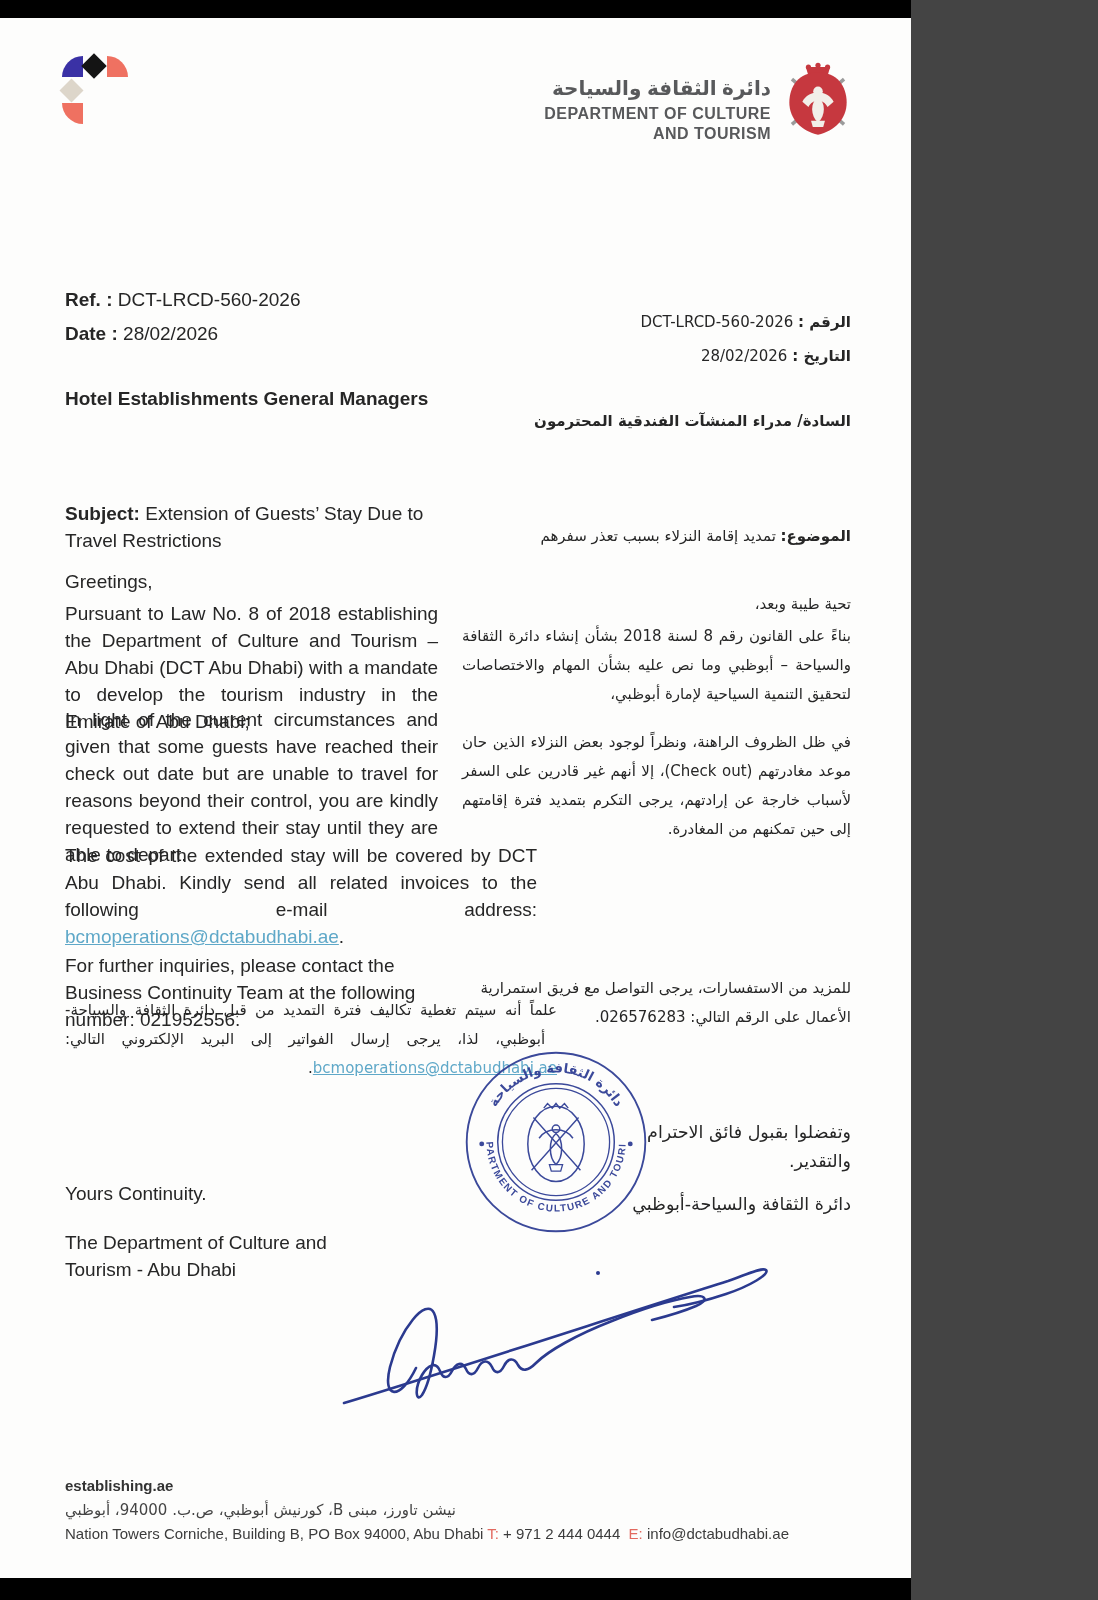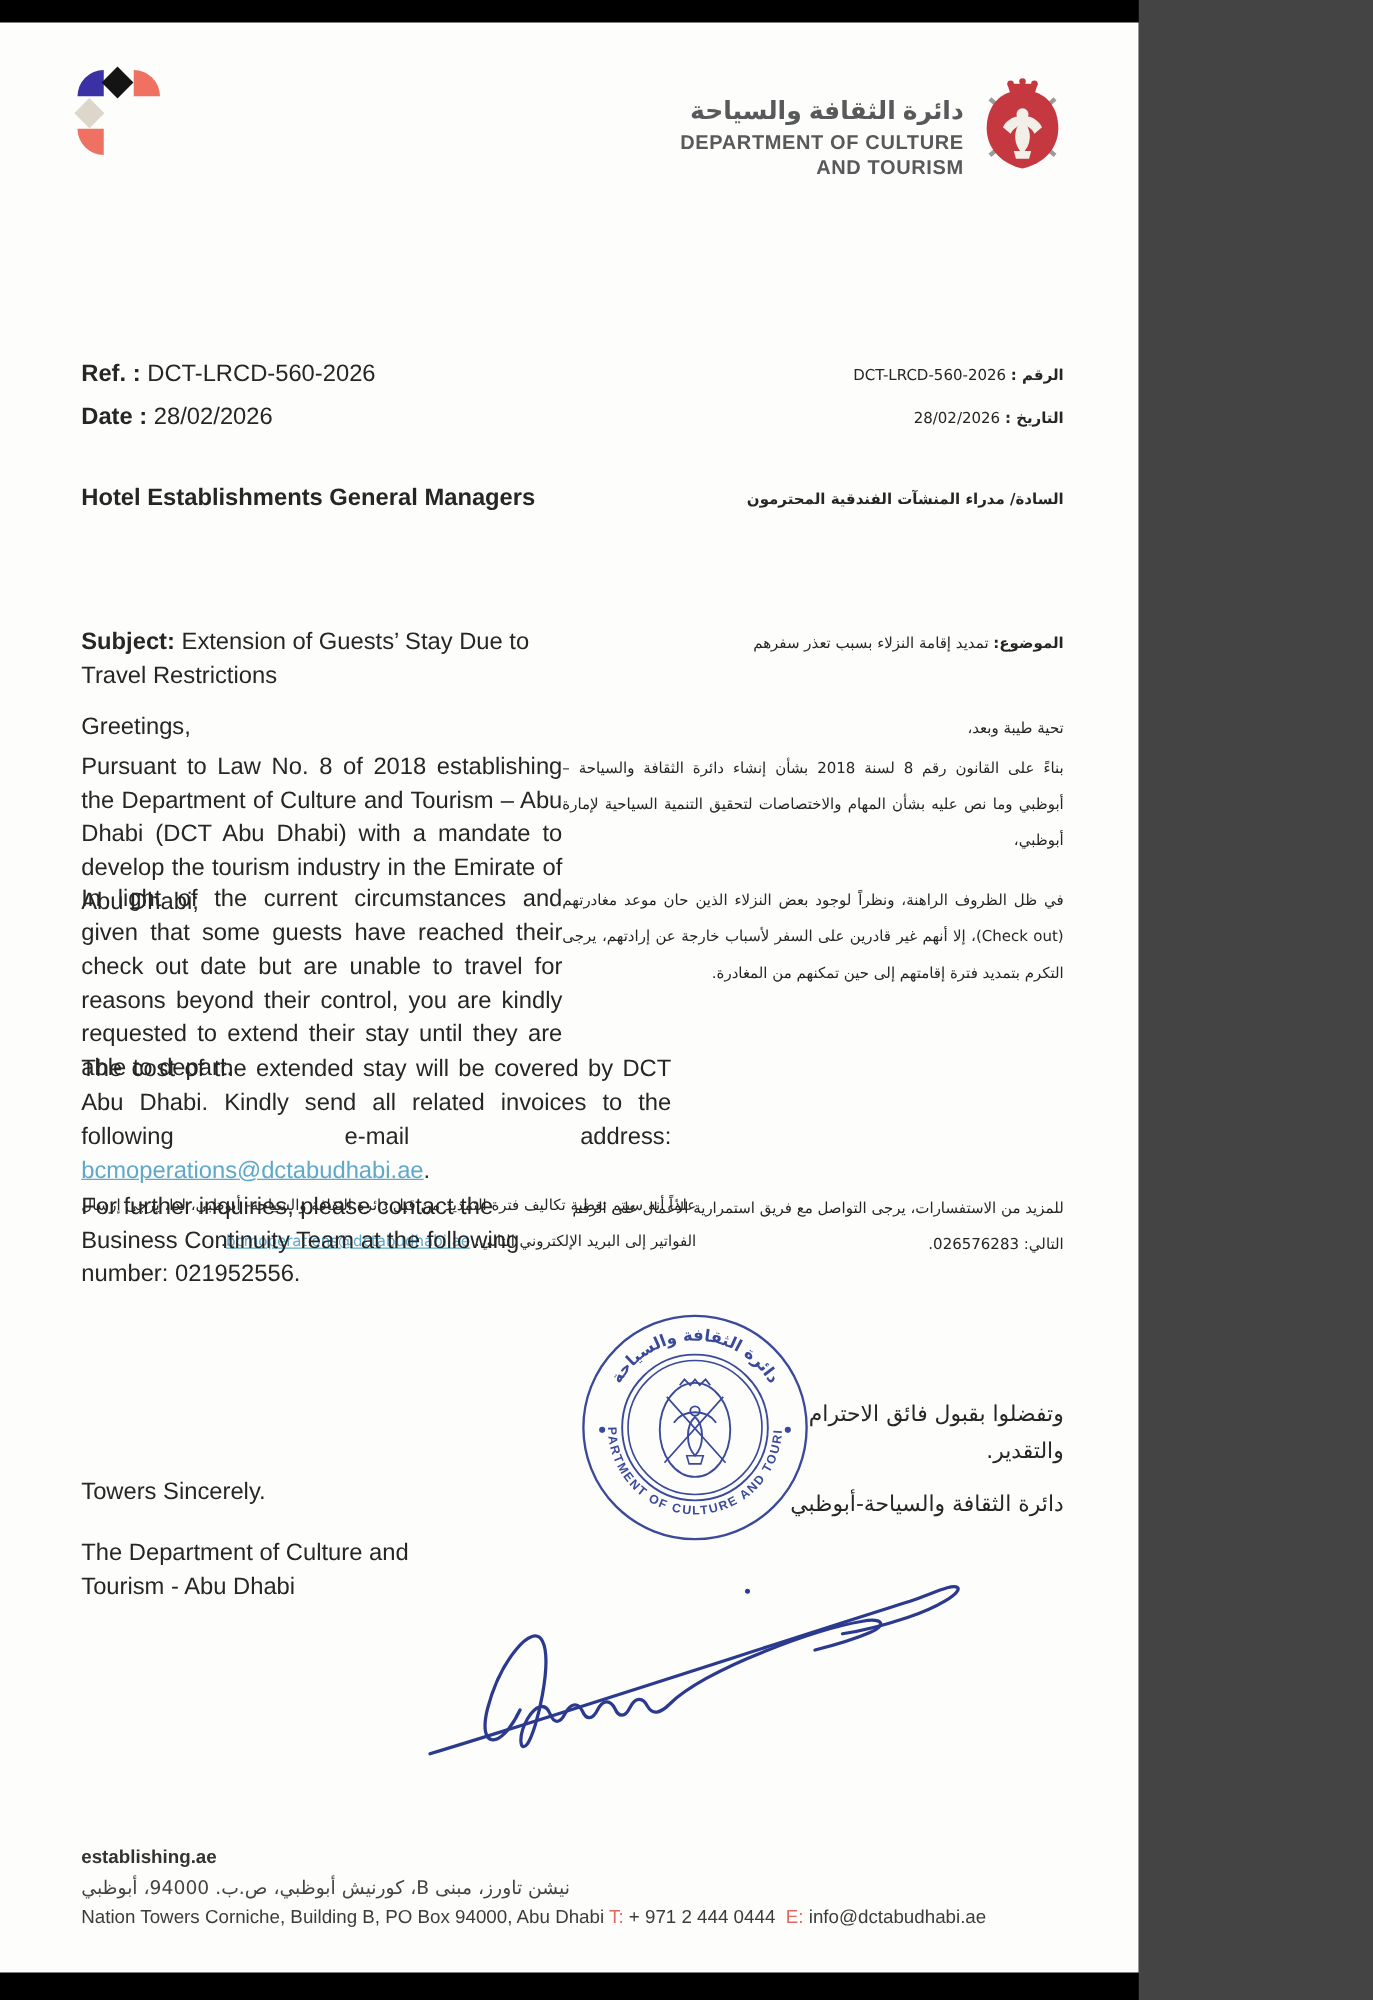--- a/index.html
+++ b/index.html
@@ -15,23 +15,23 @@
   .d-black  { background:#141414; transform:rotate(45deg); }
   .d-beige  { background:#ddd6ca; transform:rotate(45deg); }
 
   
   .brandbox { position:absolute; top:40px; right:60px; display:flex; align-items:flex-start; gap:14px; }
   .brandtext { text-align:right; padding-top:18px; }
   .brand-ar { font-size:20px; color:#58595b; font-weight:700; direction:rtl; }
   .brand-en { font-size:16px; color:#58595b; font-weight:700; letter-spacing:.5px; line-height:20px; margin-top:4px; }
 
   
-  .row { position:absolute; left:65px; right:60px; display:flex; justify-content:flex-start; }
+  .row { position:absolute; left:65px; right:60px; display:flex; justify-content:flex-start;gap:24px; }
   .col-en { width:472px; font-size:19px; line-height:27px; }
-  .col-ar { width:492px; font-size:12px; line-height:29px; direction:rtl; text-align:right; font-family:"DejaVu Sans","Liberation Sans",sans-serif; }
+  .col-ar { width:492px; font-size:15px; line-height:29px; direction:rtl; text-align:right; font-family:"DejaVu Sans","Liberation Sans",sans-serif;margin-top:22px; }
   .just  { text-align:justify; text-align-last:auto; }
   .col-ar.just { text-align:justify; }
   b.lbl { font-weight:700; }
   .link { color:#5fa8c8; text-decoration:underline; cursor:pointer; }
 
   
   .stamp { position:absolute; left:462px; top:1030px; width:188px; height:188px; opacity:.92; }
 
   
   .signature { position:absolute; left:330px; top:1225px; width:440px; height:175px; }
@@ -150,21 +150,21 @@
         <text font-size="14" font-weight="700" font-family="DejaVu Sans, sans-serif">
           <textPath href="#arcTop" startOffset="50%" text-anchor="middle">دائرة الثقافة والسياحة</textPath>
         </text>
         <text font-size="10.5" font-weight="700" letter-spacing="1.5" font-family="Liberation Sans, sans-serif">
           <textPath href="#arcBottom" startOffset="50%" text-anchor="middle">DEPARTMENT OF CULTURE AND TOURISM</textPath>
         </text>
       </g>
     </svg>
 
     <div style="position:absolute; left:65px; top:1162px; font-size:19px; line-height:27px;">
-      <div>Towers Sincerely.</div>
+      <div>Yours Continuity.</div>
       <div style="width:310px; margin-top:22px;">The Department of Culture and Tourism - Abu Dhabi</div>
     </div>
 
     <div style="position:absolute; right:60px; top:1100px; width:270px; direction:rtl; text-align:right; font-size:17.5px; line-height:29px; font-family:'DejaVu Sans',sans-serif;">
       <div>وتفضلوا بقبول فائق الاحترام والتقدير.</div>
       <div style="margin-top:14px;">دائرة الثقافة والسياحة-أبوظبي</div>
     </div>
 
     <svg class="signature" viewBox="0 0 440 175">
       <g stroke="#2b3a8f" stroke-width="2.6" fill="none" stroke-linecap="round" stroke-linejoin="round">

